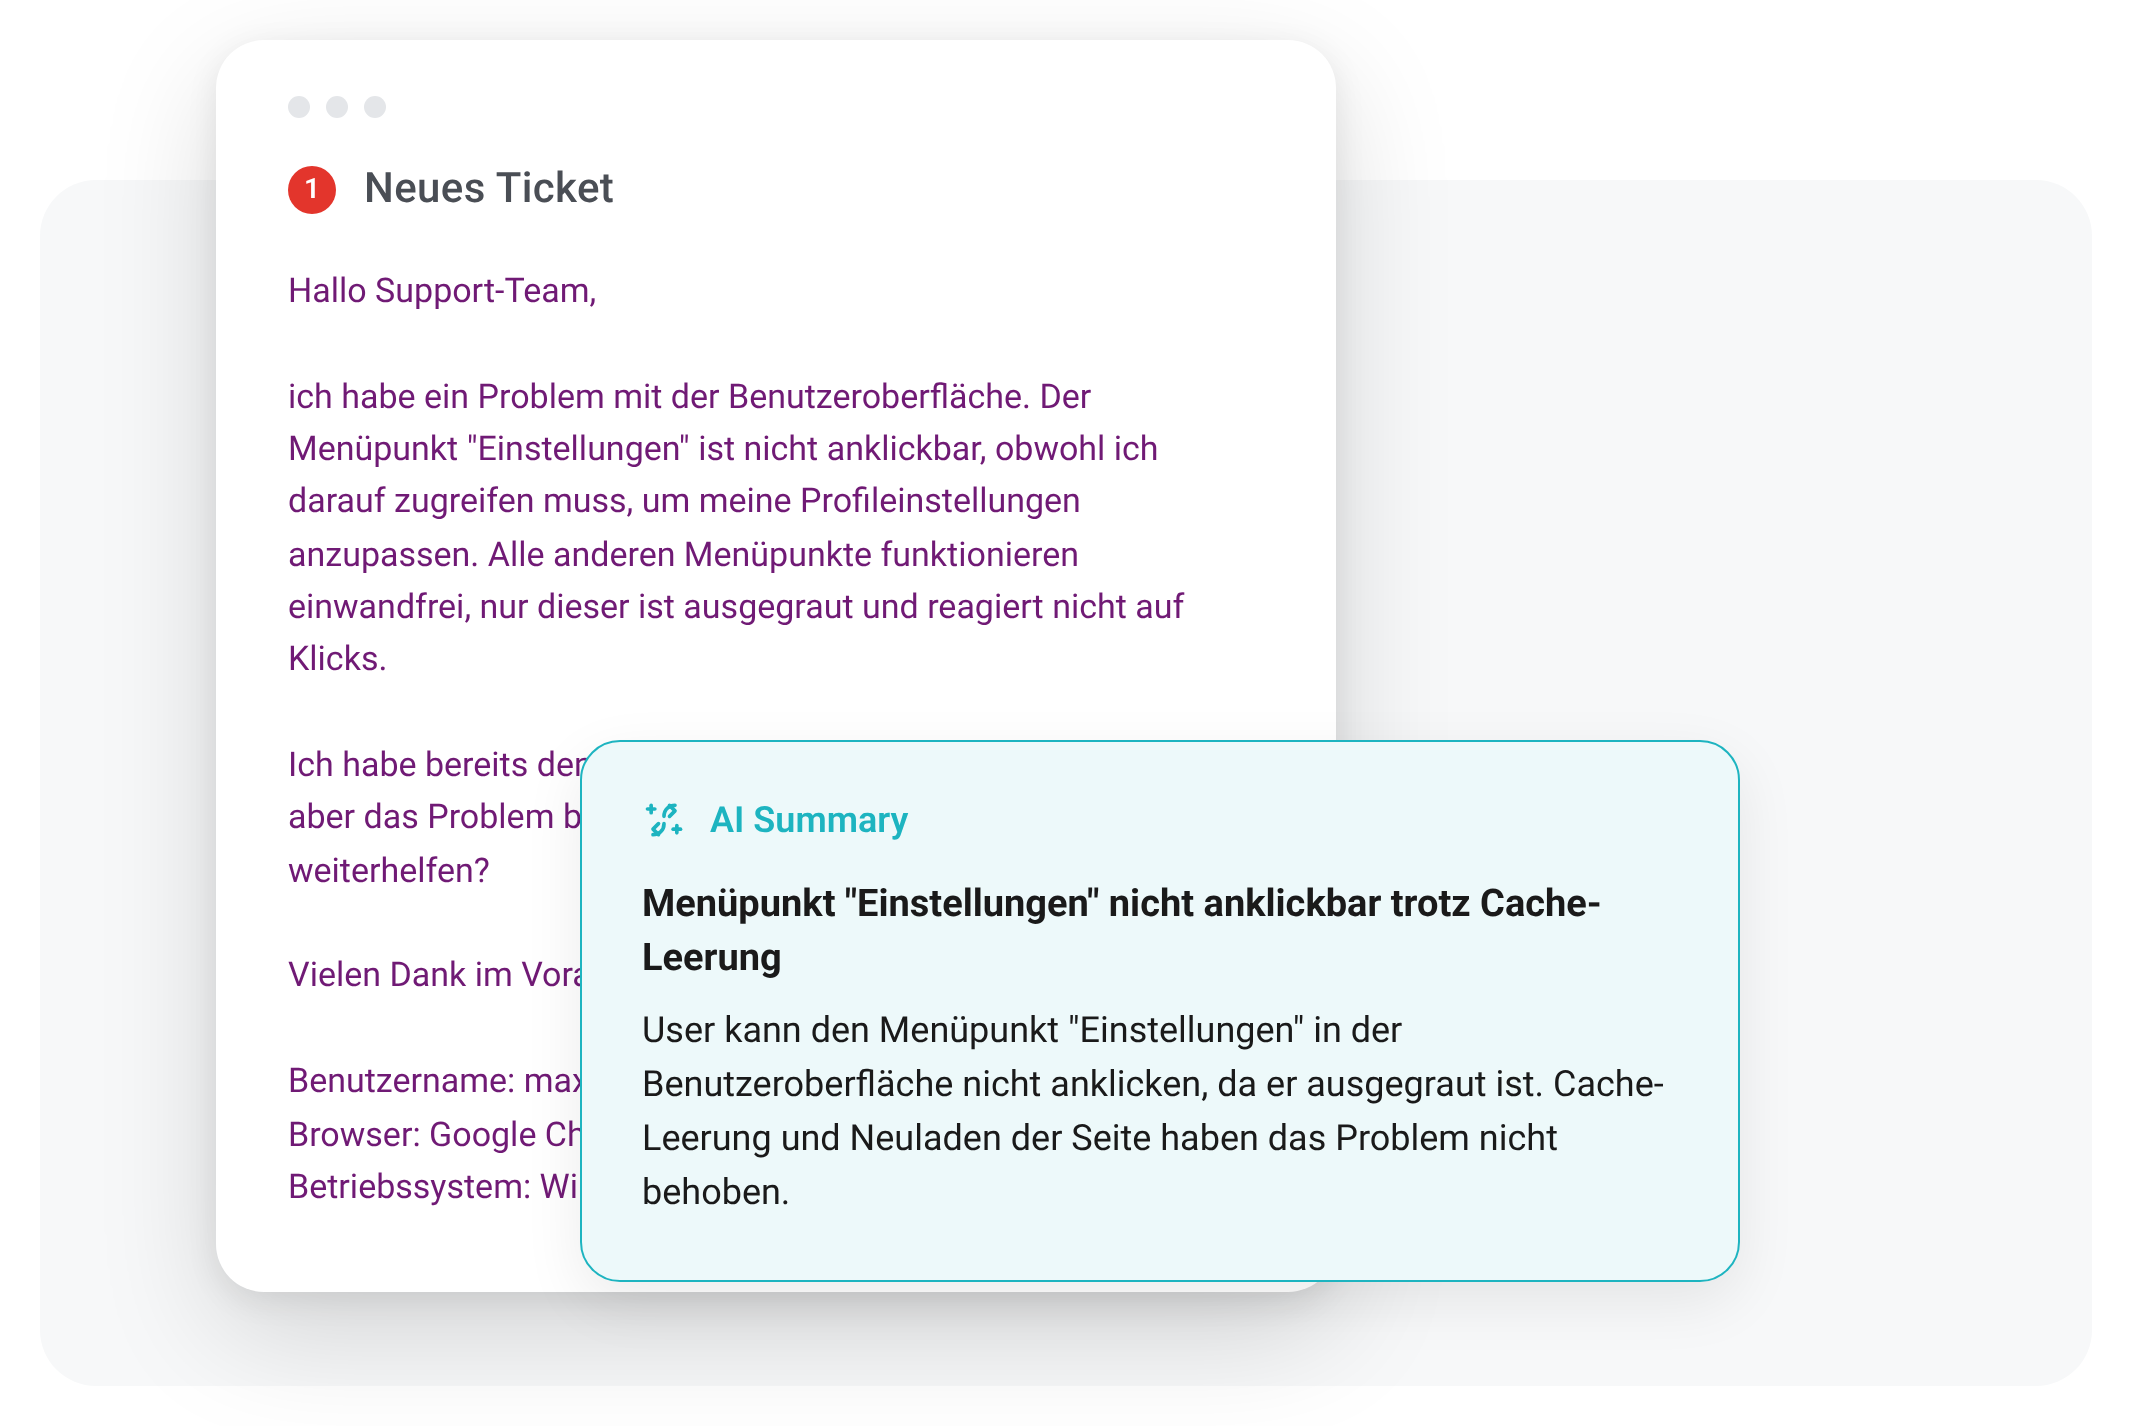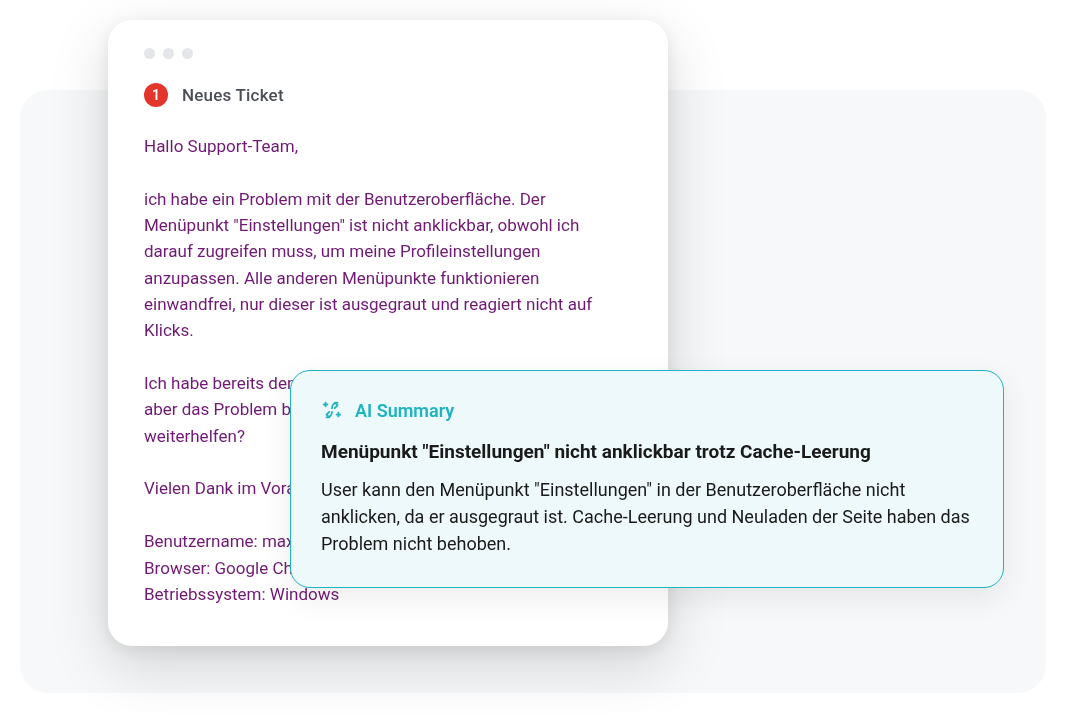--- a/index.html
+++ b/index.html
@@ -66,38 +66,38 @@
       background: #e3352c;
       color: #ffffff;
       font-size: 14px;
       font-weight: 600;
       display: flex;
       align-items: center;
       justify-content: center;
     }
     
     .ticket-title {
-      font-size: 17px;
+      font-size: 21px;
       font-weight: 500;
       color: #4a4e55;
       letter-spacing: 0.2px;
     }
     
     .ticket-body {
       color: #701a75;
       font-size: 17px;
       line-height: 1.55;
       white-space: pre-line;
     }
     
     .summary-card {
       position: absolute;
       top: 370px;
       left: 290px;
-      width: 714px;
+      width: 580px;
       background: #edf9fa;
       border: 1.5px solid #1db4c0;
       border-radius: 20px;
       padding: 28px 30px 30px 30px;
       box-shadow: 0 10px 30px rgba(0, 0, 0, 0.08);
     }
     
     .summary-header {
       display: flex;
       align-items: center;

